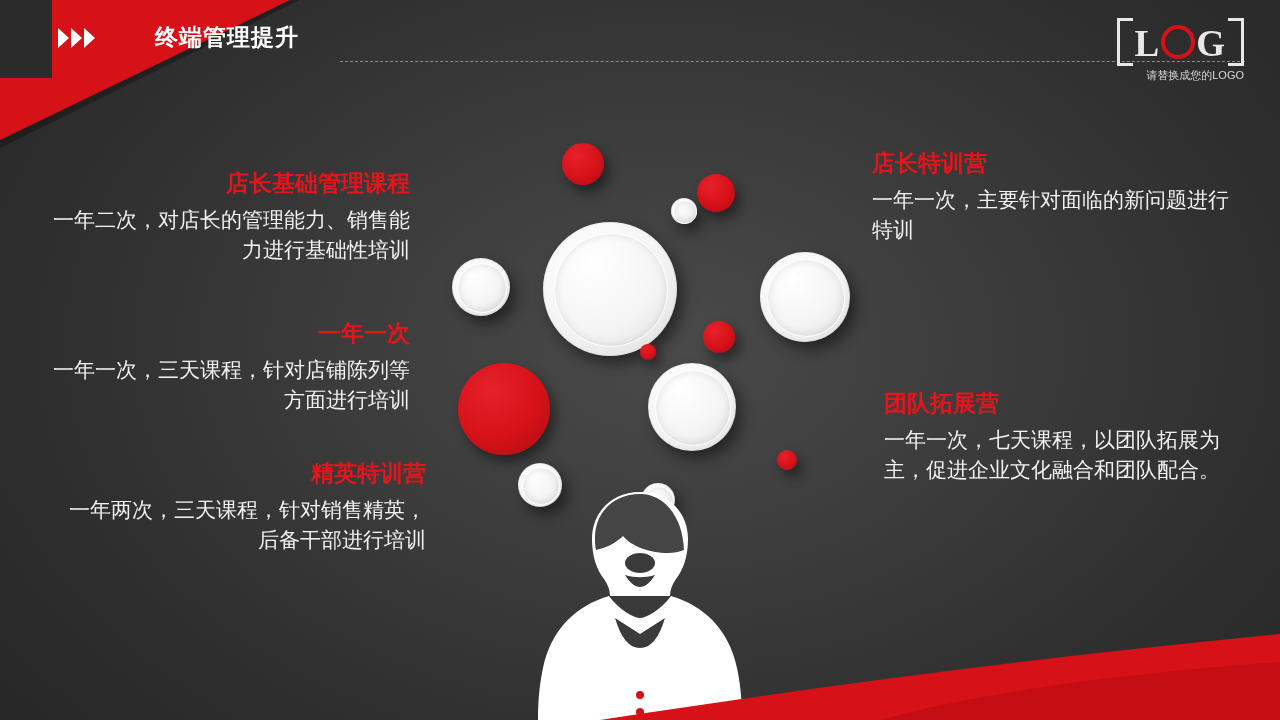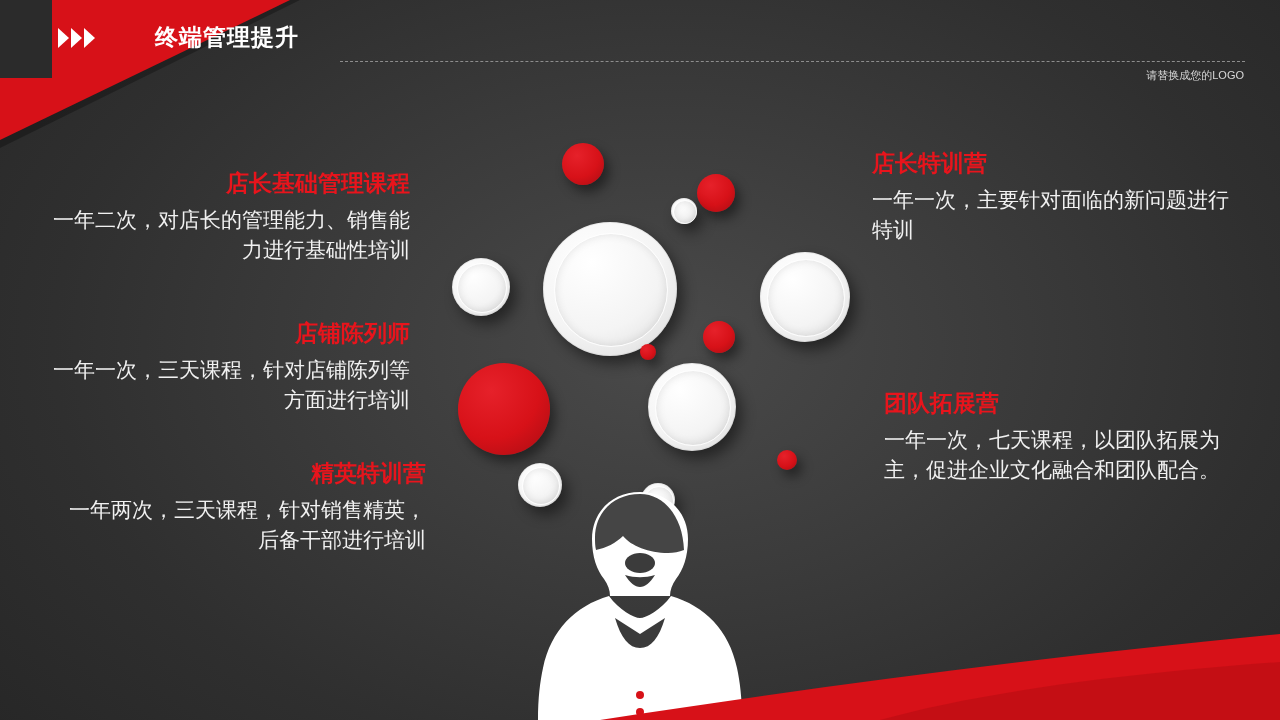--- a/index.html
+++ b/index.html
@@ -193,20 +193,25 @@
   <div class="hdr-tri"></div>
   <div class="hdr-dark-corner"></div>
   <div class="hdr-chevrons">
     <span class="chev"></span>
       <span class="chev"></span>
       <span class="chev"></span>
   </div>
   <div class="hdr-title">终端管理提升</div>
   <div class="hdr-rule"></div>
 
+  <div class="logo-box">
+    <span class="logo-bracket-l"></span>
+    <span class="logo-text">L<span class="logo-o-ring"></span>G</span>
+    <span class="logo-bracket-r"></span>
+  </div>
   <div class="logo-caption">请替换成您的LOGO</div>
 
   <div class="bub bub-red r-top"></div>
   <div class="bub bub-red r-ul"></div>
   <div class="bub bub-white b-tiny"></div>
   <div class="bub bub-white b-left"></div>
   <div class="bub bub-white b-main"></div>
   <div class="bub bub-white b-right"></div>
   <div class="bub bub-red r-m2"></div>
   <div class="bub bub-red r-m1"></div>
@@ -235,21 +240,21 @@
   <svg class="bottom-red" viewBox="0 0 1280 86" preserveAspectRatio="none">
     <path d="M1280 0 C1050 22 820 52 600 86 L1280 86 Z" fill="#d71118"></path>
     <path d="M1280 28 C1120 40 980 58 880 86 L1280 86 Z" fill="#b50d13" opacity="0.55"></path>
   </svg>
 
   <div class="blk left l1">
     <div class="blk-title">店长基础管理课程</div>
     <div class="blk-body">一年二次，对店长的管理能力、销售能力进行基础性培训</div>
   </div>
   <div class="blk left l2">
-    <div class="blk-title">店铺陈列师</div>
+    <div class="blk-title">一年一次</div>
     <div class="blk-body">一年一次，三天课程，针对店铺陈列等方面进行培训</div>
   </div>
   <div class="blk left l3">
     <div class="blk-title">精英特训营</div>
     <div class="blk-body">一年两次，三天课程，针对销售精英，后备干部进行培训</div>
   </div>
 
   <div class="blk right r1">
     <div class="blk-title">店长特训营</div>
     <div class="blk-body">一年一次，主要针对面临的新问题进行特训</div>

